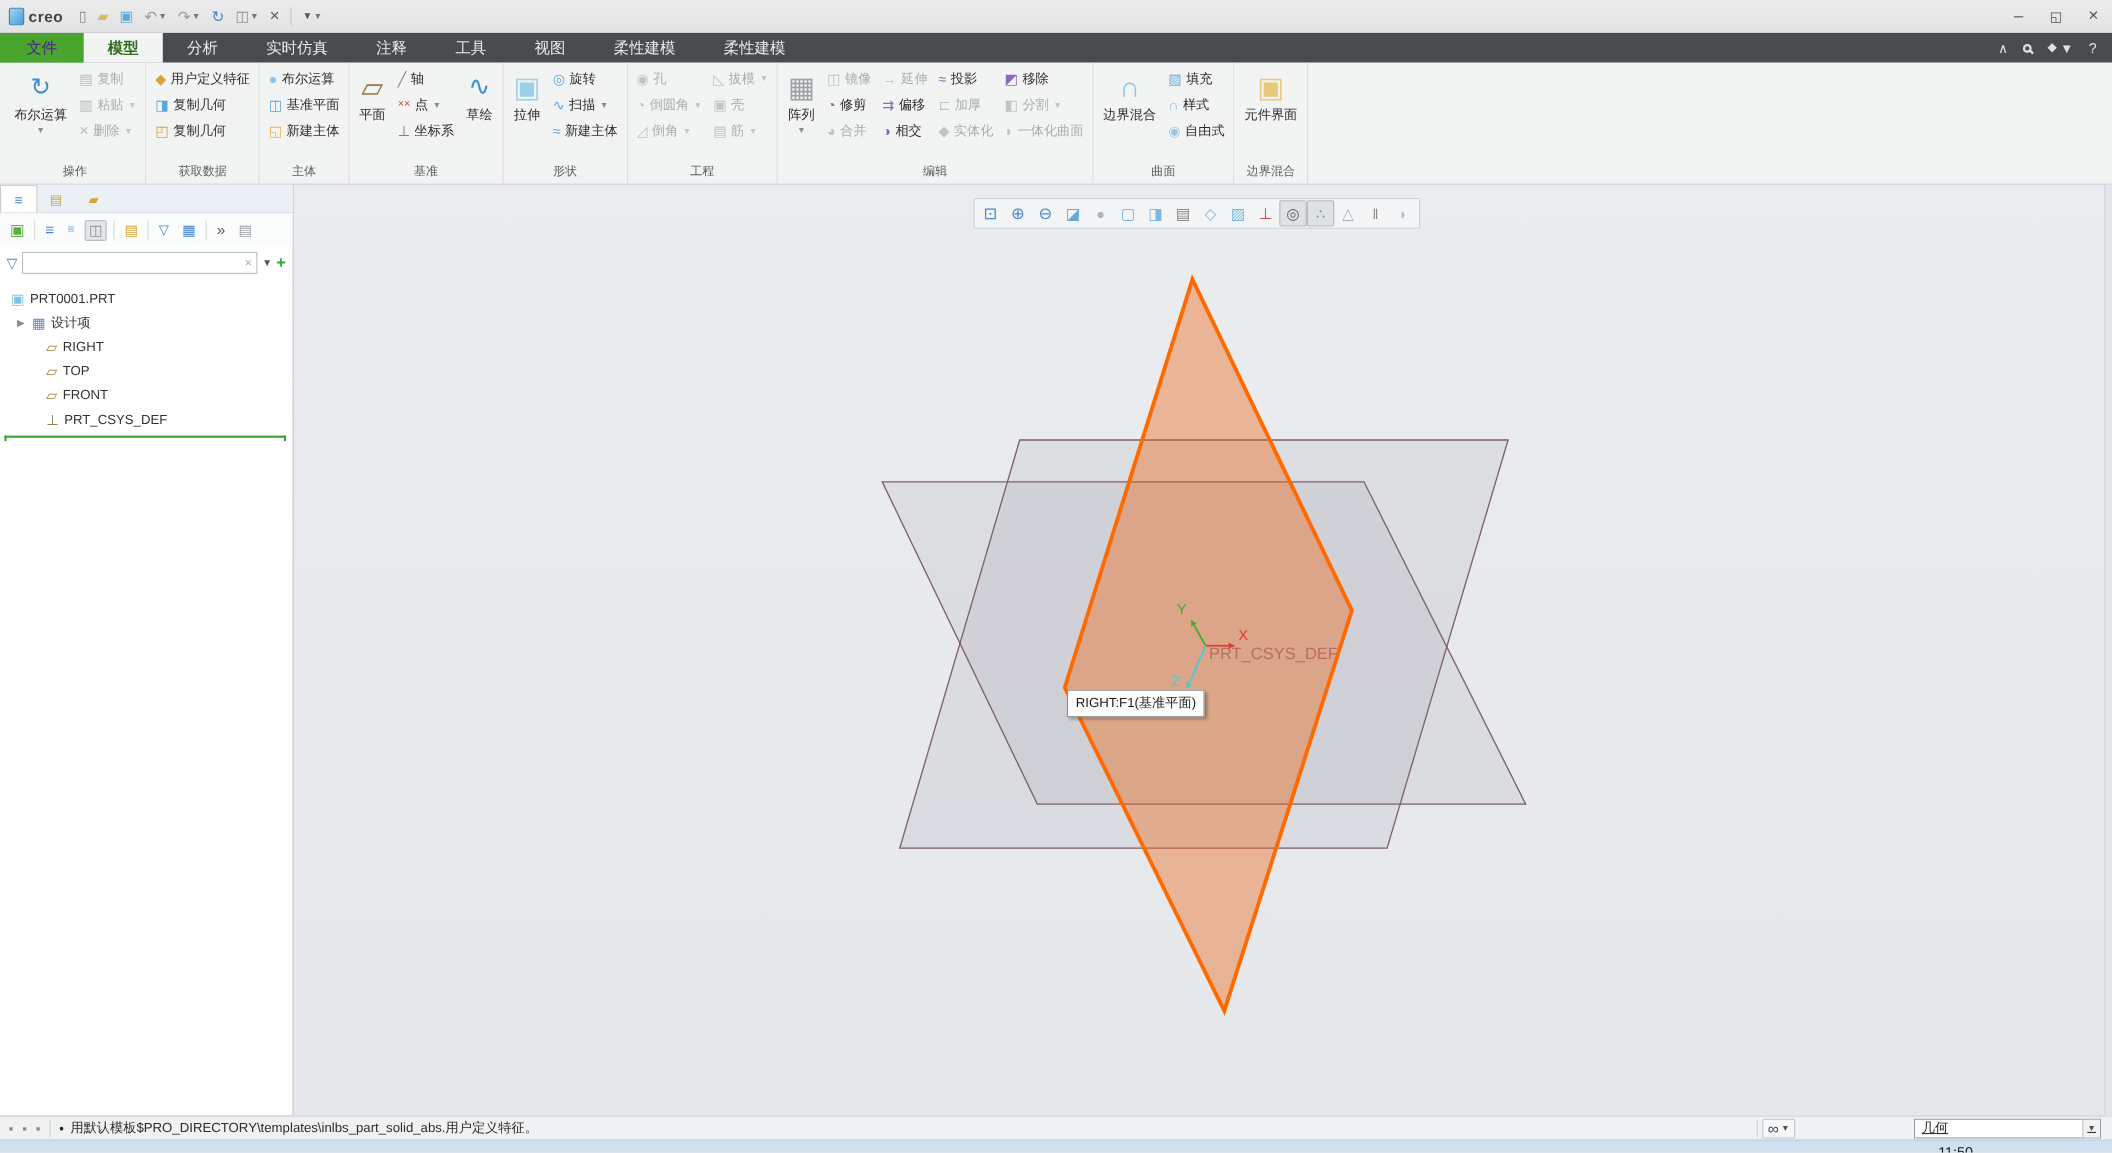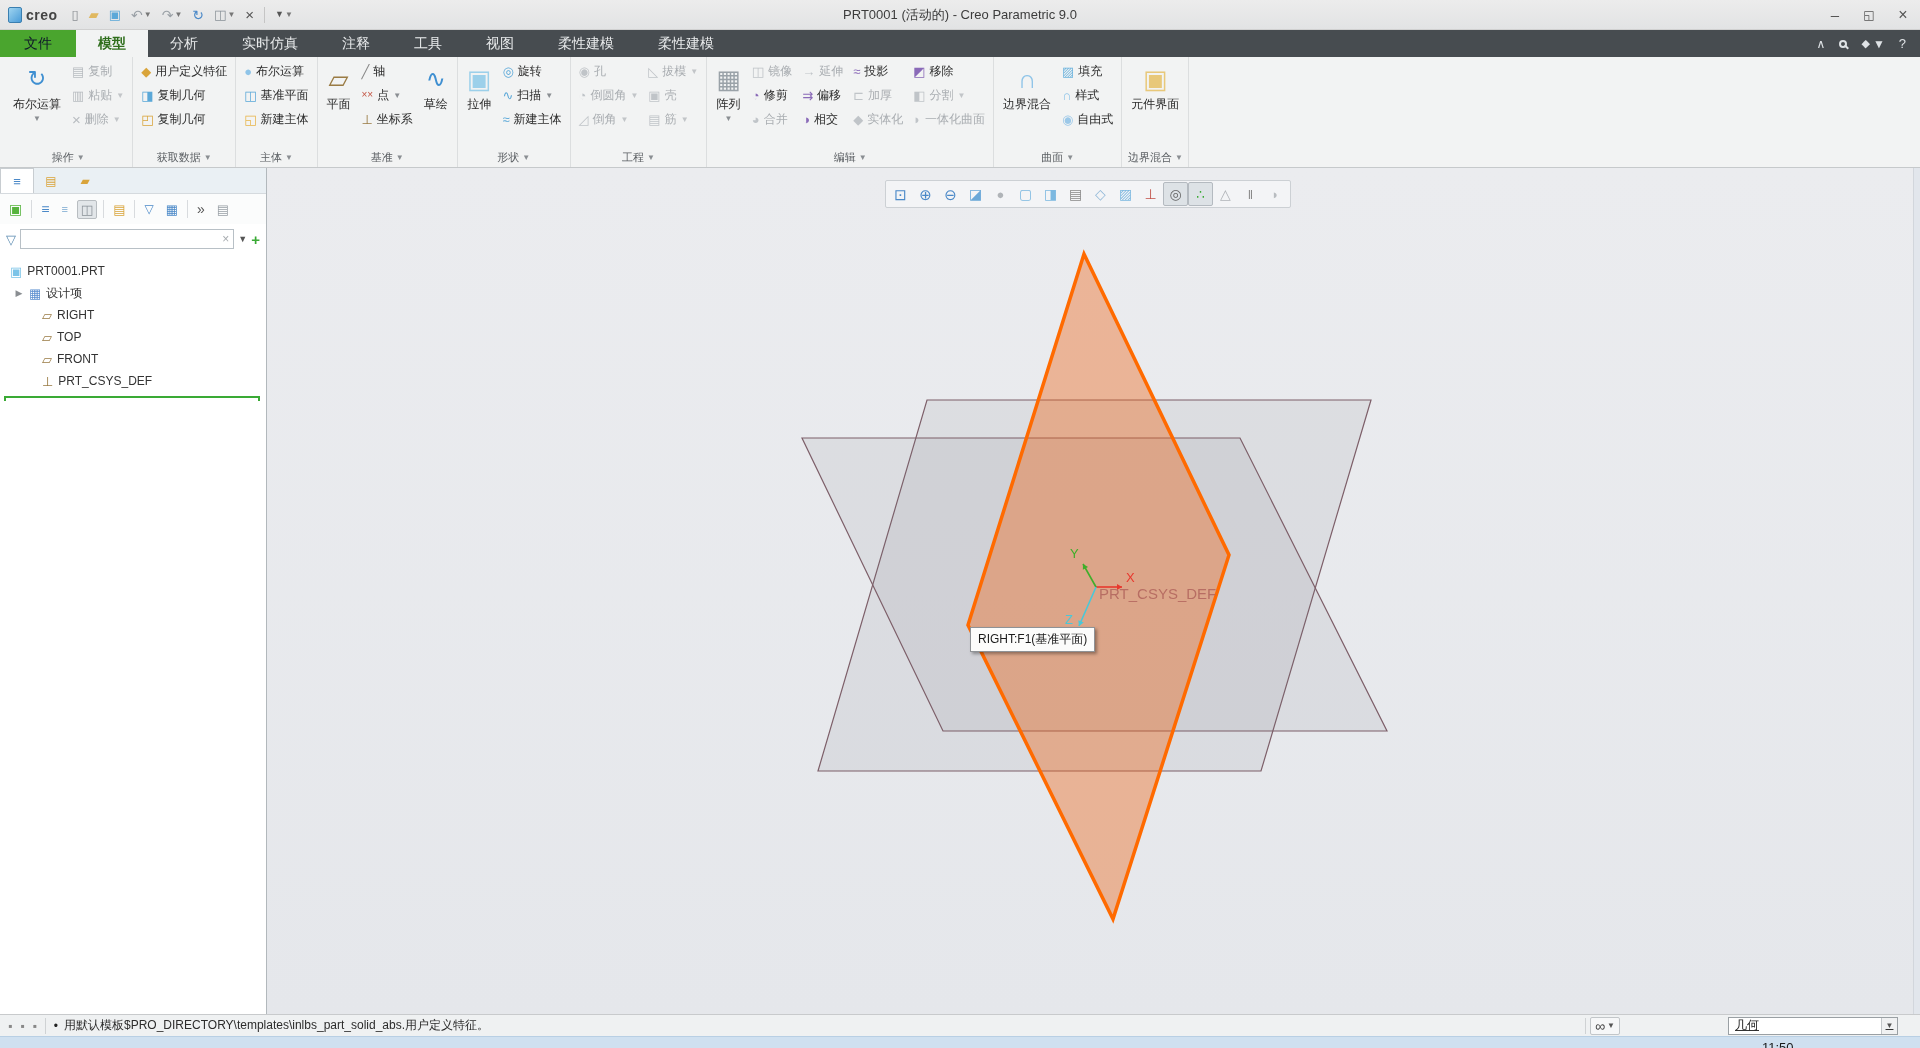--- a/index.html
+++ b/index.html
@@ -16,40 +16,40 @@
   .qat-btn { display:flex; align-items:center; padding:2px 4px; border-radius:2px; }
   .qat-btn .dd { font-size:8px; color:#777; margin-left:1px; }
   .qat-sep { width:1px; height:16px; background:#c5c5c5; margin:0 4px; }
   .win-title { position:absolute; left:0; right:0; text-align:center; font-size:13px; color:#3c3c3c; pointer-events:none; }
   .win-controls { margin-left:auto; display:flex; }
   .win-btn { width:34px; height:26px; display:flex; align-items:center; justify-content:center; font-size:14px; color:#555; }
 
   
   .tabbar { height:27px; background:#474c50; display:flex; align-items:stretch; }
   .tab { padding:0 22px; display:flex; align-items:center; font-size:14px; color:#e9ebec; cursor:default; }
-  .tab.file { background:#4aa52e; color:#0f172a; padding:0 24px;text-align:right; }
+  .tab.file { background:#4aa52e; color:#4c1d95; padding:0 24px;text-align:right; }
   .tab.active { background:#f2f3f3; color:#2f6e1c; font-weight:bold; }
   .tabbar-right { margin-left:auto; display:flex; align-items:center; gap:14px; padding-right:14px; color:#dfe3e6; }
   .tb-ico { display:flex; align-items:center; gap:3px; font-size:12px; }
   .mag { width:8px; height:8px; border:2px solid #dfe3e6; border-radius:50%; position:relative; display:inline-block; }
   .mag::after { content:""; position:absolute; width:5px; height:2px; background:#dfe3e6; transform:rotate(45deg); right:-4px; bottom:-2px; }
 
   
   .ribbon { height:111px; background:#f2f3f3; border-bottom:1px solid #c6c9cb; display:flex; align-items:stretch; padding-left:4px; }
   .rgroup { display:flex; flex-direction:column; border-right:1px solid #dcdedf; padding:2px 3px 0 3px; }
   .rgroup-body { display:flex; flex:1; align-items:flex-start; }
   .rcol { display:flex; flex-direction:column; justify-content:flex-start; }
   .rbtn { display:flex; align-items:center; height:24px; padding:0 5px; gap:4px; white-space:nowrap; font-size:12px; color:#2d2d2d; border-radius:2px; }
   .rbtn.disabled { color:#a9adb1; }
   .rbtn .dd { font-size:8px; color:#8a8e92; }
   .rbtn.disabled .dd { color:#c2c5c8; }
   .rbtn-big { display:flex; flex-direction:column; align-items:center; justify-content:flex-start; padding:3px 6px 0 6px; font-size:12px; color:#2d2d2d; white-space:nowrap; border-radius:2px; }
   .rbtn-big .big-ico { height:34px; display:flex; align-items:center; justify-content:center; }
   .rbtn-big .dd { font-size:8px; color:#8a8e92; margin-top:1px; }
-  .rgroup-label { height:19px; display:flex; align-items:center; justify-content:center; gap:3px; font-size:11px; color:#5a5e62; }
+  .rgroup-label { height:19px; display:flex; align-items:center; gap:3px; font-size:11px; color:#5a5e62;flex-direction:column; }
   .rgroup-label .dd { font-size:8px; color:#8a8e92; }
   .ico { display:inline-flex; align-items:center; justify-content:center; line-height:1; font-style:normal; }
 
   
   .main { flex:1; display:flex; min-height:0; }
 
   
   .tree-panel { width:267px; background:#fff; border-right:1px solid #b2b8bc; display:flex; flex-direction:column; }
   .tp-tabs { height:26px; background:#eaf0f4; display:flex; align-items:stretch; border-bottom:1px solid #d5dade; }
   .tp-tab { width:34px; display:flex; align-items:center; justify-content:center; }
@@ -77,21 +77,21 @@
   .tooltip { position:absolute; background:#fcfcfb; border:1px solid #8f9296; box-shadow:2px 2px 3px rgba(0,0,0,0.35); padding:3px 7px; font-size:12px; color:#1c1c1c; white-space:nowrap; }
   .canvas-scroll { position:absolute; right:0; top:0; bottom:0; width:7px; background:#e2e6ec; border-left:1px solid #d2d6dc; }
 
   
   .statusbar { height:22px; background:#eff1f2; border-top:1px solid #c8cacc; display:flex; align-items:center; padding:0 4px; }
   .sb-ico { display:flex; align-items:center; padding:0 4px; }
   .sb-sep { width:1px; height:16px; background:#cfd2d4; margin:0 4px; }
   .sb-msg { display:flex; align-items:center; gap:6px; font-size:12px; color:#2c2c2c; margin-left:4px; flex:1; }
   .sb-bullet { color:#222; font-size:12px; }
   .sb-search { display:flex; align-items:center; gap:2px; border:1px solid #c2c6c9; background:#f6f7f8; padding:1px 4px; border-radius:2px; }
-  .sb-combo { width:170px; height:18px; background:#fff; border:1px solid #9aa0a4; display:flex; align-items:center; margin:0 18px 0 108px;text-decoration:underline; }
+  .sb-combo { width:170px; height:18px; background:#fff; border:1px solid #9aa0a4; display:flex; align-items:center; margin:0 6px 0 108px;text-decoration:underline; }
   .sb-combo .val { flex:1; padding:0 6px; font-size:12px; color:#222; }
   .sb-combo .dd-btn { width:16px; height:100%; border-left:1px solid #c2c6c9; display:flex; align-items:center; justify-content:center; font-size:8px; color:#555; background:#f0f1f2; }
 
   
   .taskbar { height:12px; background:#cfe0f0; border-top:1px solid #b8cfe4; overflow:hidden; position:relative; }
   .clock { position:absolute; left:1762px; top:3px; font-size:13px; color:#1a1a1a; }
 </style>
 </head>
 <body>
 
@@ -129,21 +129,20 @@
         </span>
         <span class="qat-btn">
           <span class="ico" style="color: rgb(85, 85, 85); font-size: 15px;">×</span>
         </span>
         <span class="qat-sep"></span>
         <span class="qat-btn">
           <span class="ico" style="color: rgb(85, 85, 85); font-size: 9px;">▼</span>
           <span class="dd">▼</span>
         </span>
       </div>
-    <div class="win-title">PRT0001 (活动的) - Creo Parametric 9.0</div>
     <div class="win-controls">
         <span class="win-btn">
           <span class="ico" style="color: rgb(85, 85, 85); font-size: 15px;">–</span>
         </span>
         <span class="win-btn">
           <span class="ico" style="color: rgb(85, 85, 85); font-size: 12px;">◱</span>
         </span>
         <span class="win-btn">
           <span class="ico" style="color: rgb(85, 85, 85); font-size: 16px;">×</span>
         </span>

